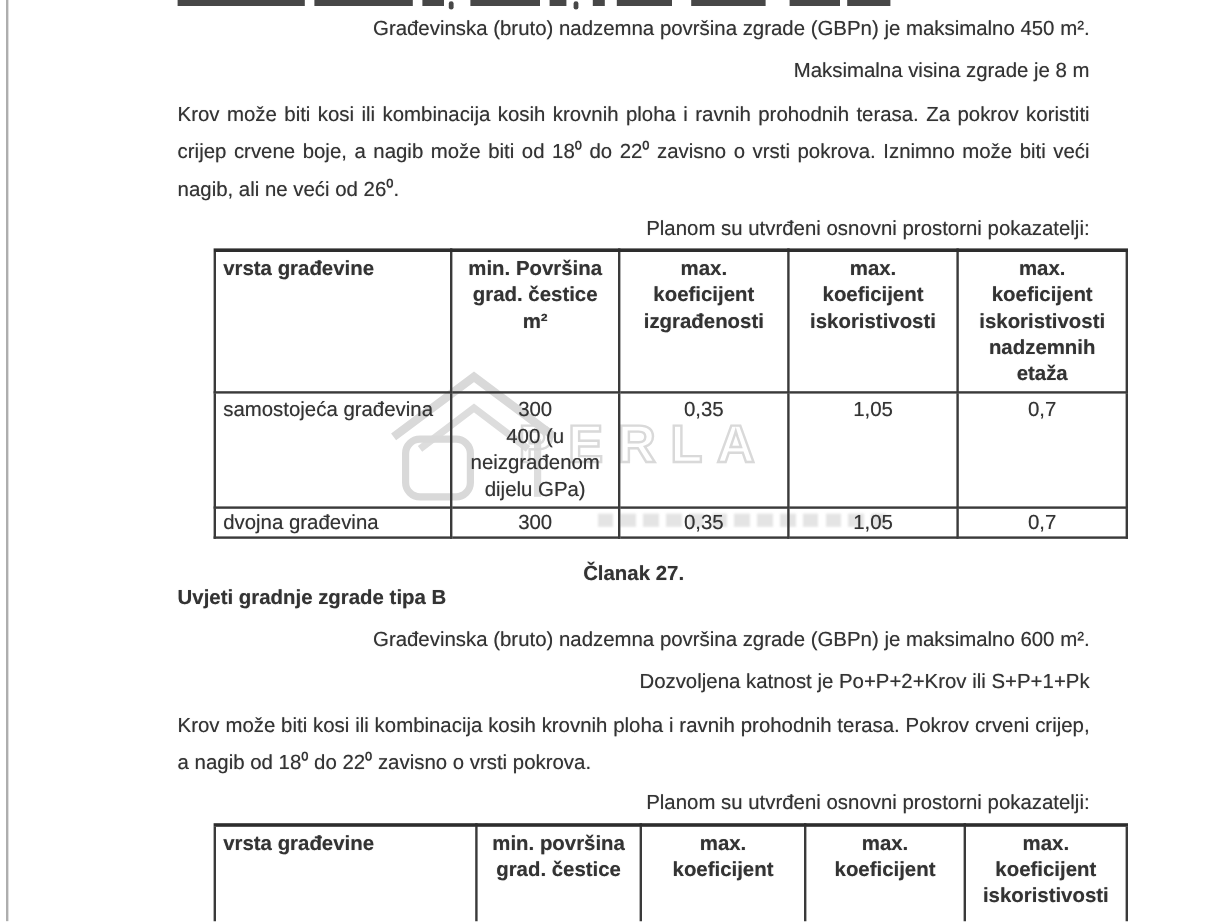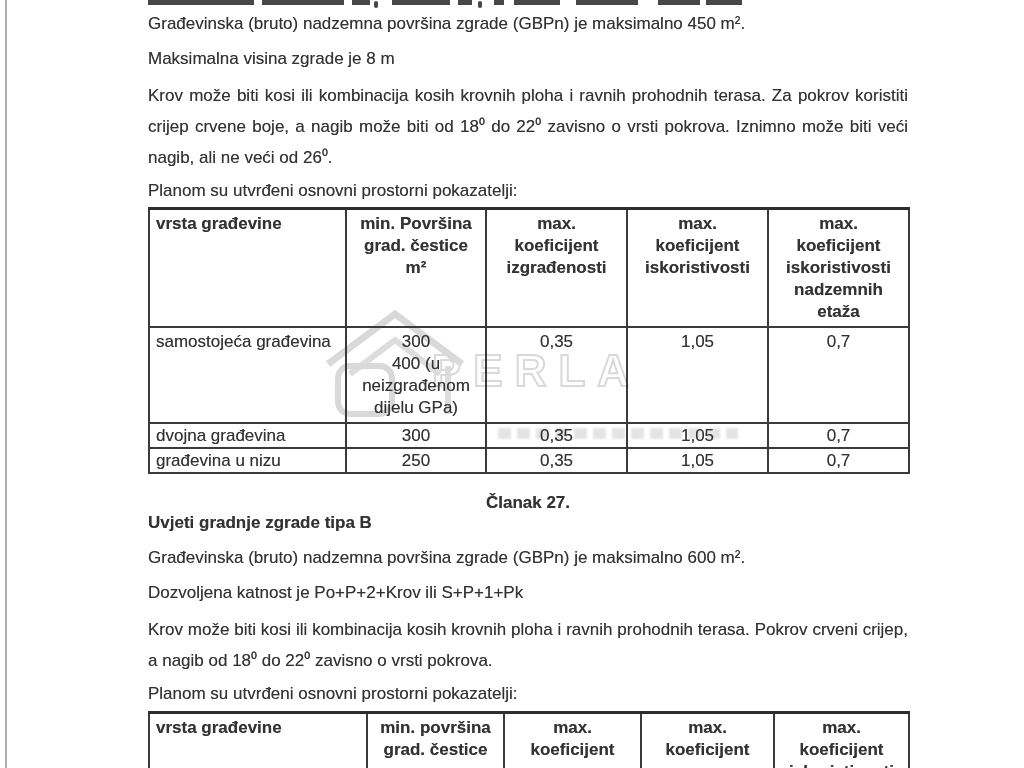--- a/index.html
+++ b/index.html
@@ -34,31 +34,31 @@
   .r4{left:374px;} .r5{left:392px;width:58px;} .r6{left:458px;width:14px;}
   .r7{left:478px;} .r8{left:494px;width:10px;height:4px;} .r9{left:514px;width:46px;height:4px;}
   .r10{left:576px;width:62px;height:4px;} .r11{left:658px;width:42px;height:4px;}
   .r12{left:706px;width:36px;height:4px;}
   
   .content {
     position:absolute; left:148px; top:0; width:760px; z-index:1;
     font-size:17px; line-height:20px;
     text-shadow:0 0 0.6px rgba(45,45,45,0.55);
   }
-  .p  { margin:15px 0 0 0; }
+  .p  { margin:15px 0 0 0;text-align:right; }
   .p.first { margin-top:14px; }
   .p.justify { text-align:justify; line-height:31px; margin-top:11px; }
   .p.tight { margin-top:8px; }
   .article-heading { margin-top:19px; text-align:center; font-weight:bold; }
   .section-title { font-weight:bold; }
   table {
     border-collapse:collapse; margin-top:6px; width:760px;
     table-layout:fixed; background:transparent;
   }
-  table { border:2px solid #363636; border-top:3px solid #2d2d2d; }
+  table { border:2px solid #363636; border-top:3px solid #2d2d2d;margin-left:30px; }
   th, td {
     border:2px solid #3a3a3a; vertical-align:top;
     padding:3px 6px; white-space:pre-line; line-height:22px;
     font-size:17px; text-align:center; overflow:hidden;
   }
   th { font-weight:bold; }
   th.left, td.left { text-align:left; }
   .tbl-a .hrow { height:118px; }
   .tbl-a .row1 { height:86px; }
   .tbl-a .row2, .tbl-a .row3 { height:25px; }
@@ -146,27 +146,20 @@
         <td>1,05</td>
         <td>0,7</td>
       </tr>
       <tr class="row2">
         <td class="left">dvojna građevina</td>
         <td>300</td>
         <td>0,35</td>
         <td>1,05</td>
         <td>0,7</td>
       </tr>
-      <tr class="row3">
-        <td class="left">građevina u nizu</td>
-        <td>250</td>
-        <td>0,35</td>
-        <td>1,05</td>
-        <td>0,7</td>
-      </tr>
     </tbody>
       </table>
 
     <div class="article-heading">Članak 27.</div>
 
     <div class="section-title">Uvjeti gradnje zgrade tipa B</div>
     <div class="p">Građevinska (bruto) nadzemna površina zgrade (GBPn) je maksimalno 600 m².</div>
     <div class="p">Dozvoljena katnost je Po+P+2+Krov ili S+P+1+Pk</div>
     <div class="p justify">Krov može biti kosi ili kombinacija kosih krovnih ploha i ravnih prohodnih terasa. Pokrov crveni crijep, a nagib od 18⁰ do 22⁰ zavisno o vrsti pokrova.</div>
     <div class="p tight">Planom su utvrđeni osnovni prostorni pokazatelji:</div>

